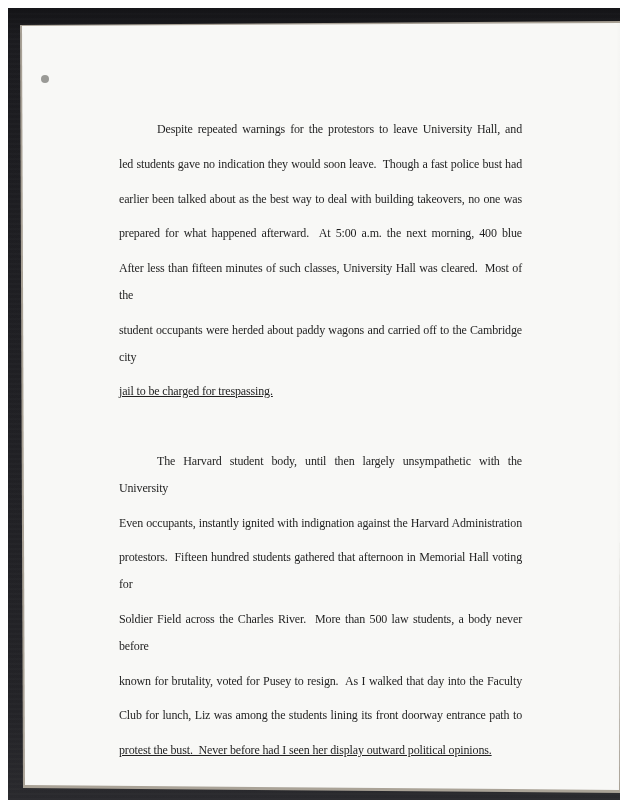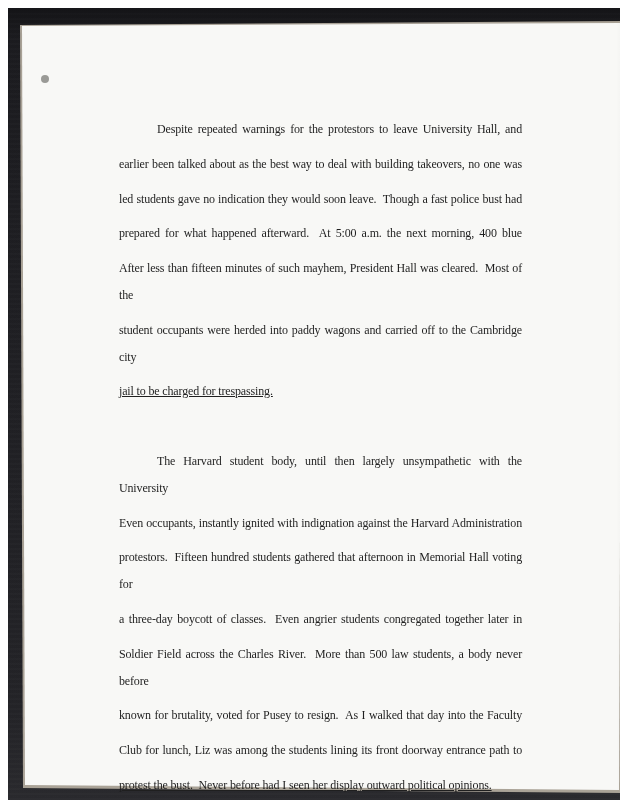--- a/index.html
+++ b/index.html
@@ -96,31 +96,30 @@
 
 <div class="scene">
   <div class="scanner-bg"></div>
   <div class="paper-shadow"></div>
   <div class="paper">
     <div class="speck"></div>
   </div>
   <div class="text-block" id="text-block">
       <div class="paragraph">
         <div class="line indent">Despite repeated warnings for the protestors to leave University Hall, and</div>
+        <div class="line">led students gave no indication they would soon leave.  Though a fast police bust had</div>
         <div class="line">earlier been talked about as the best way to deal with building takeovers, no one was</div>
-        <div class="line">led students gave no indication they would soon leave.  Though a fast police bust had</div>
         <div class="line">prepared for what happened afterward.  At 5:00 a.m. the next morning, 400 blue</div>
-        <div class="line">After less than fifteen minutes of such mayhem, President Hall was cleared.  Most of the</div>
-        <div class="line">student occupants were herded into paddy wagons and carried off to the Cambridge city</div>
+        <div class="line">After less than fifteen minutes of such classes, University Hall was cleared.  Most of the</div>
+        <div class="line">student occupants were herded about paddy wagons and carried off to the Cambridge city</div>
         <div class="line last">jail to be charged for trespassing.</div>
       </div>
       <div class="paragraph">
         <div class="line indent">The Harvard student body, until then largely unsympathetic with the University</div>
         <div class="line">Even occupants, instantly ignited with indignation against the Harvard Administration</div>
         <div class="line">protestors.  Fifteen hundred students gathered that afternoon in Memorial Hall voting for</div>
-        <div class="line">a three-day boycott of classes.  Even angrier students congregated together later in</div>
         <div class="line">Soldier Field across the Charles River.  More than 500 law students, a body never before</div>
         <div class="line">known for brutality, voted for Pusey to resign.  As I walked that day into the Faculty</div>
         <div class="line">Club for lunch, Liz was among the students lining its front doorway entrance path to</div>
         <div class="line last">protest the bust.  Never before had I seen her display outward political opinions.</div>
       </div>
     </div>
 </div>
 
 </body></html>

